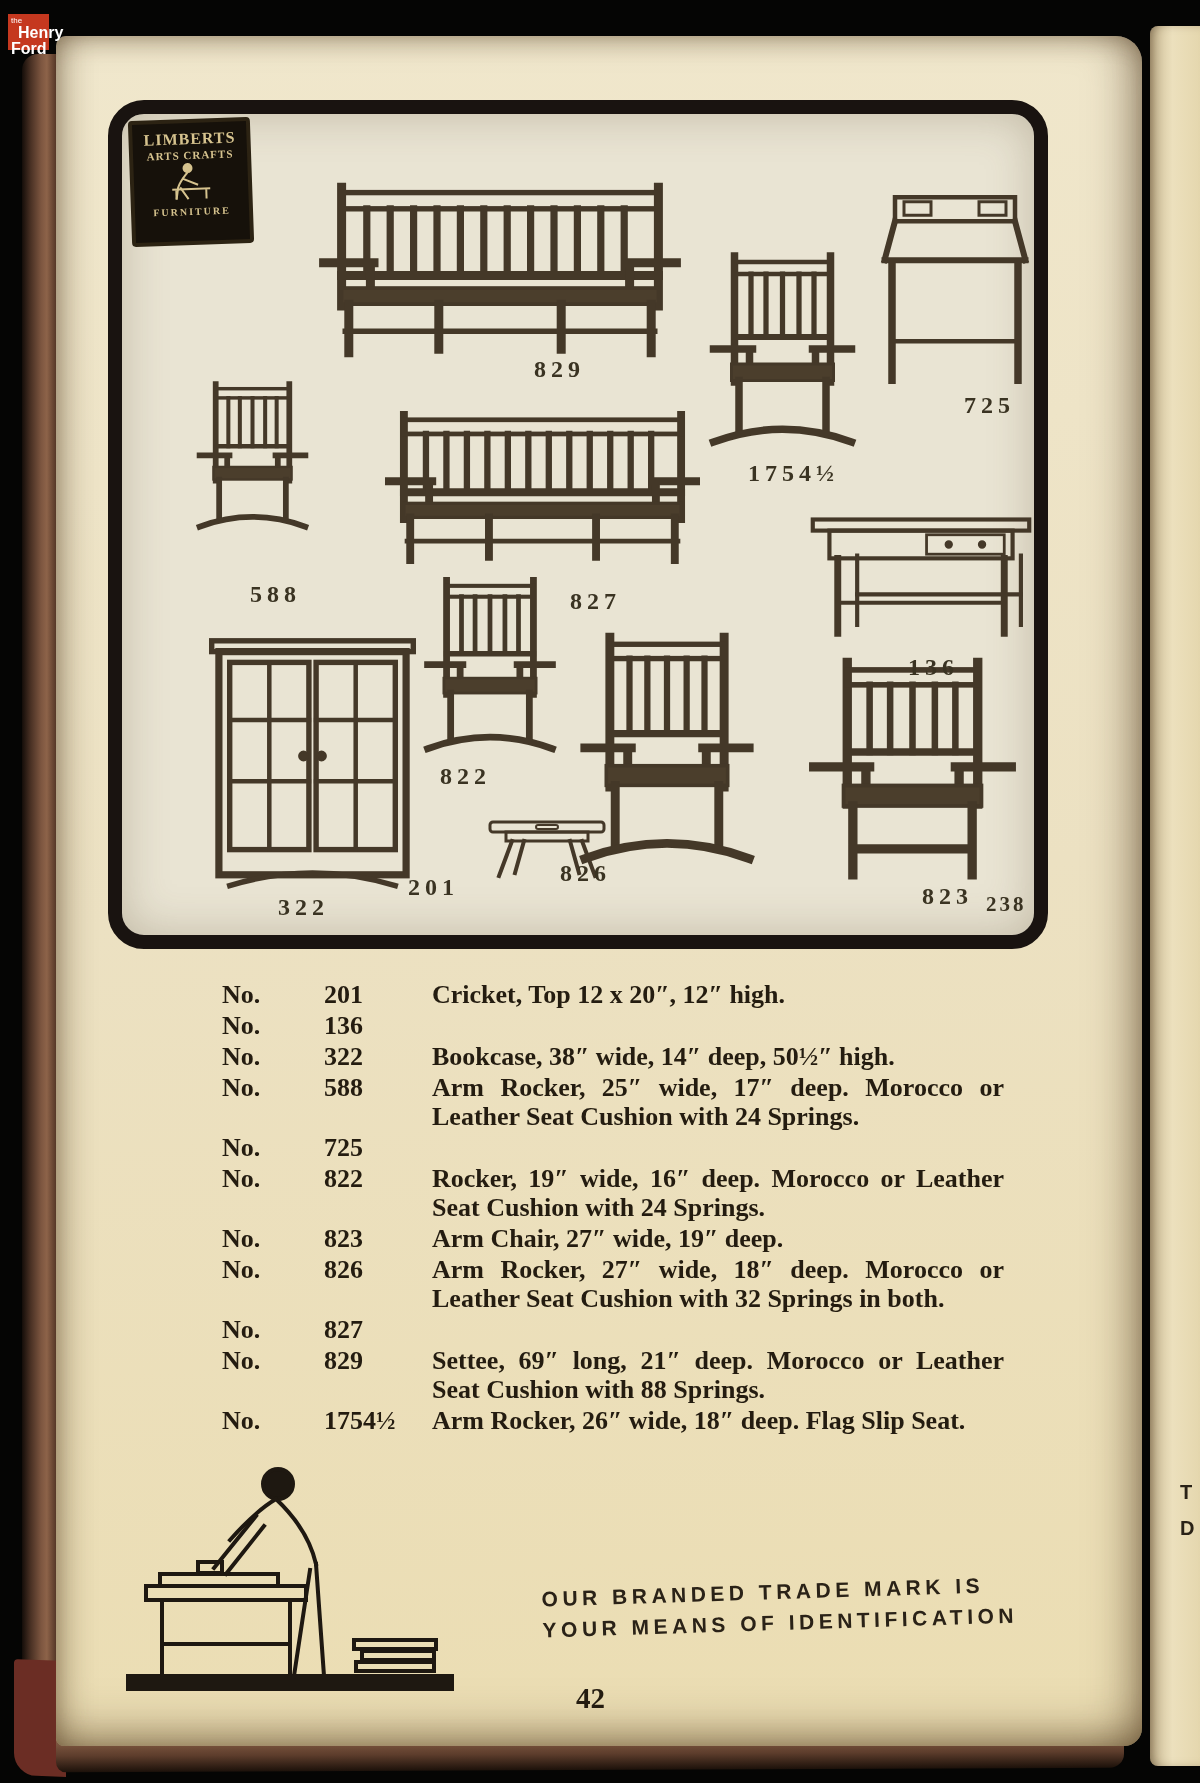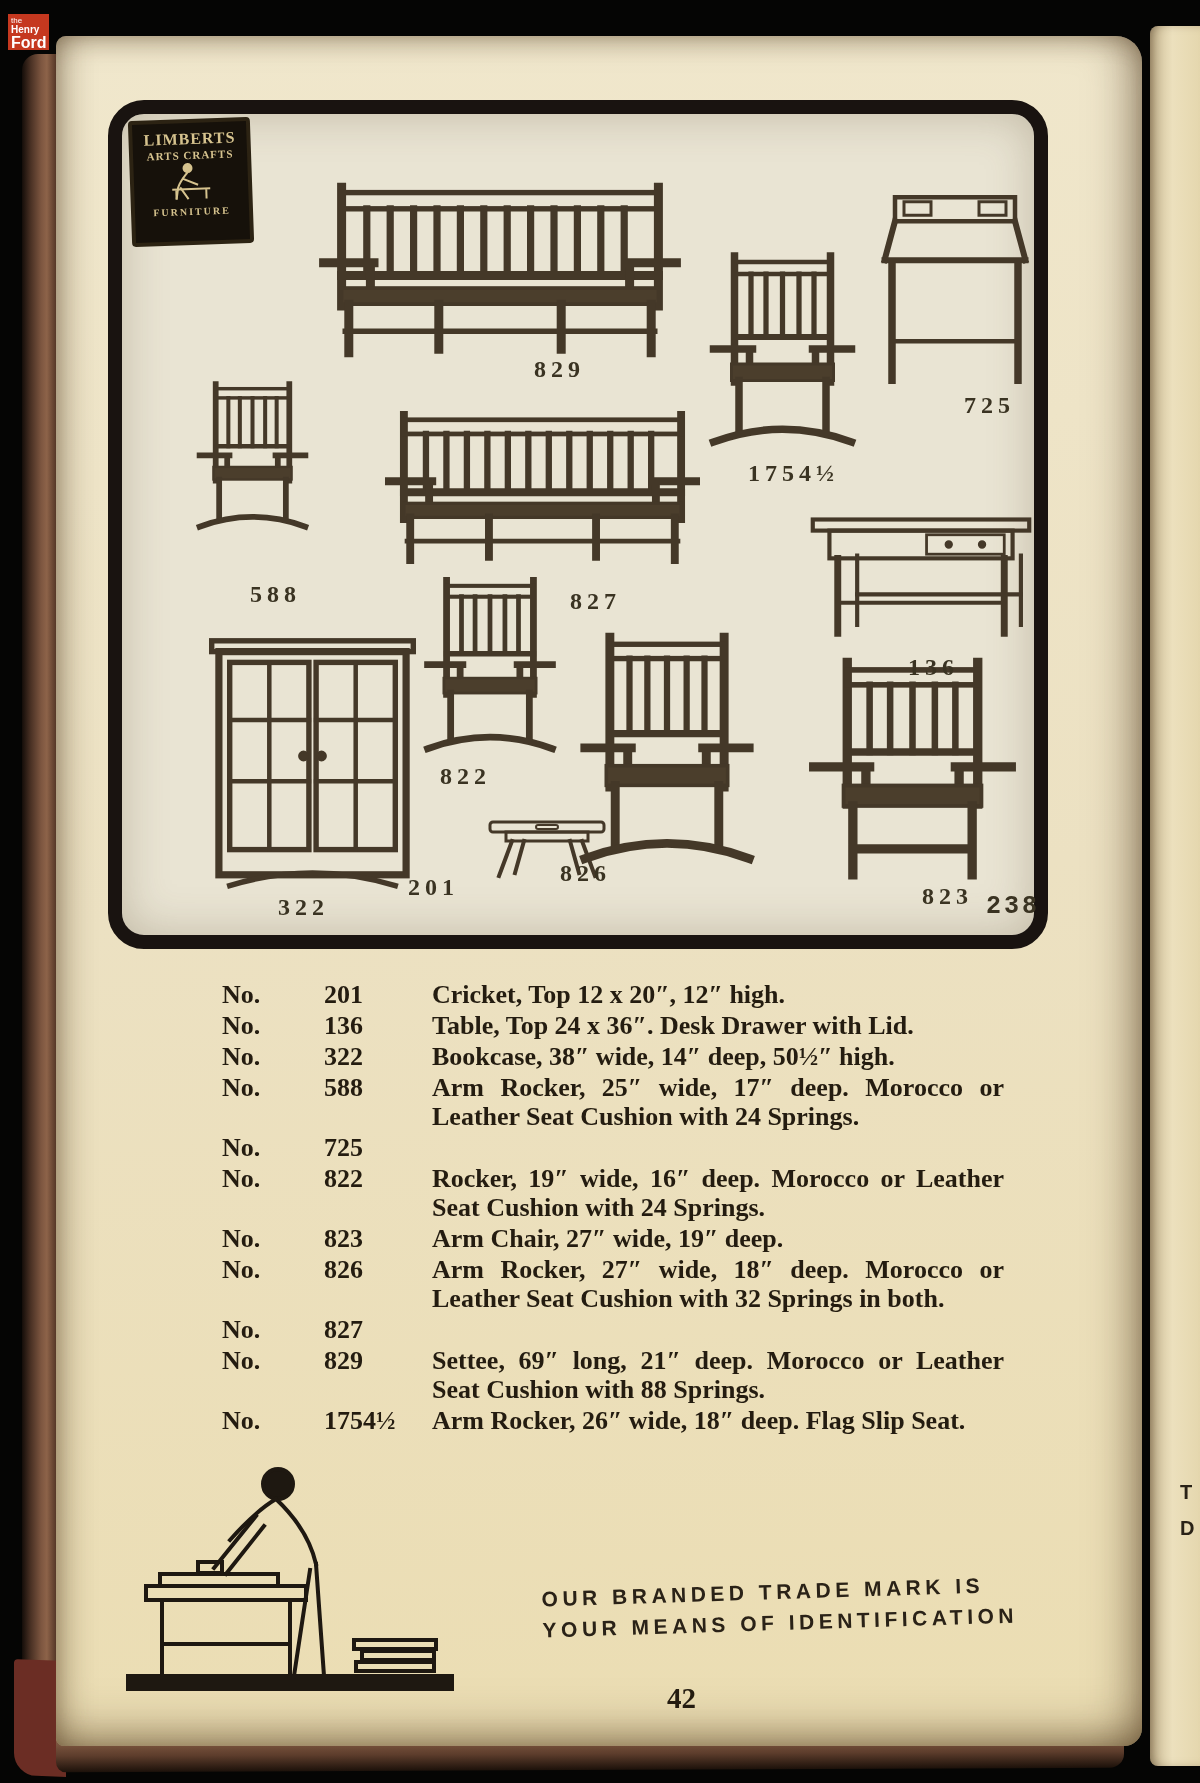--- a/index.html
+++ b/index.html
@@ -4,21 +4,21 @@
 <style>
   html,body{margin:0;padding:0;}
   body{width:1200px;height:1783px;background:#050504;position:relative;overflow:hidden;
        font-family:"Liberation Serif",serif;}
 
   
   .hf-badge{position:absolute;left:8px;top:14px;width:41px;height:36px;background:#c5381f;
             color:#fff;font-family:"Liberation Sans",sans-serif;line-height:1;padding:3px 0 0 3px;
             box-sizing:border-box;z-index:50;}
   .hf-the{display:block;font-size:8px;}
-  .hf-henry{display:block;font-size:10px;font-weight:bold;}
+  .hf-henry{display:block;font-size:16px;font-weight:bold;margin-left:7px;}
   .hf-ford{display:block;font-size:16px;font-weight:bold;}
 
   
   .stack-left{position:absolute;left:22px;top:54px;width:40px;height:1712px;
       background:linear-gradient(90deg,#140d09 0%,#4a3124 22%,#7d5640 48%,#8d6349 62%,#5d3d2c 82%,#2b1a11 100%);
       border-radius:16px 0 0 12px;}
   .cover-corner{position:absolute;left:14px;top:1660px;width:52px;height:116px;background:#6b2d24;
       border-radius:4px 0 0 22px;transform:skewY(2deg);}
   .stack-bottom{position:absolute;left:56px;top:1734px;width:1068px;height:36px;
       background:linear-gradient(180deg,#8d6349 0%,#5d3d2c 55%,#1c110a 100%);
@@ -47,21 +47,21 @@
       box-shadow:inset 0 0 46px rgba(95,75,45,.28);}
   .furniture-svg{position:absolute;left:0;top:0;width:912px;height:821px;}
 
   .plate-label{position:absolute;font-family:"Liberation Serif",serif;font-size:24px;
       letter-spacing:5px;color:#3a3322;font-weight:600;white-space:nowrap;}
   .lbl-829{left:412px;top:242px;} .lbl-725{left:842px;top:278px;}
   .lbl-1754{left:626px;top:346px;} .lbl-588{left:128px;top:467px;}
   .lbl-827{left:448px;top:474px;} .lbl-136{left:786px;top:540px;}
   .lbl-822{left:318px;top:649px;} .lbl-201{left:286px;top:760px;}
   .lbl-322{left:156px;top:780px;} .lbl-826{left:438px;top:746px;}
-  .lbl-823{left:800px;top:769px;} .lbl-238{left:864px;top:778px;font-size:25px;letter-spacing:3px;font-family:Liberation Mono, monospace;}
+  .lbl-823{left:800px;top:769px;} .lbl-238{left:864px;top:778px;font-size:21px;letter-spacing:3px;}
 
   .limbert-badge{position:absolute;left:8px;top:5px;width:122px;height:126px;box-sizing:border-box;
       background:#16110a;border:4px solid #2c2313;border-radius:4px;transform:rotate(-2deg);
       color:#d6c38e;text-align:center;padding-top:7px;}
   .lb-1{font-size:16px;font-weight:bold;letter-spacing:1px;}
   .lb-2{font-size:11px;font-weight:bold;letter-spacing:1px;margin-top:1px;}
   .lb-3{font-size:10px;font-weight:bold;letter-spacing:2px;margin-top:1px;}
 
   
   .list{position:absolute;left:166px;top:944px;width:760px;font-family:"Liberation Serif",serif;
@@ -69,21 +69,21 @@
   .row{display:flex;align-items:flex-start;margin-bottom:2px;gap:46px;}
   .c-no{width:56px;flex:none;}
   .c-num{width:62px;flex:none;white-space:nowrap;}
   .c-desc{width:572px;flex:none;text-align:justify;text-align-last:left;}
 
   
   .craftsman{position:absolute;left:70px;top:1408px;}
   .tagline{position:absolute;left:486px;top:1540px;transform:rotate(-1.8deg);
       font-family:"Liberation Sans",sans-serif;font-weight:bold;font-size:21px;
       letter-spacing:4.5px;color:#2a2217;line-height:31px;white-space:nowrap;}
-  .page-num{position:absolute;left:520px;top:1646px;width:120px;text-align:right;
+  .page-num{position:absolute;left:520px;top:1646px;width:120px;text-align:left;
       font-family:"Liberation Serif",serif;font-weight:bold;font-size:29px;color:#241c10;}
 </style>
 </head>
 <body>
 
 <div class="photo">
 
   <div class="hf-badge">
     <span class="hf-the">the</span>
     <span class="hf-henry">Henry</span>
@@ -215,21 +215,20 @@
 
     <div class="list">
       <div class="row">
         <span class="c-no">No.</span>
         <span class="c-num">201</span>
         <span class="c-desc">Cricket, Top 12 x 20″, 12″ high.</span>
       </div>
       <div class="row">
         <span class="c-no">No.</span>
         <span class="c-num">136</span>
-        <span class="c-desc">Table, Top 24 x 36″.  Desk Drawer with Lid.</span>
       </div>
       <div class="row">
         <span class="c-no">No.</span>
         <span class="c-num">322</span>
         <span class="c-desc">Bookcase, 38″ wide, 14″ deep, 50½″ high.</span>
       </div>
       <div class="row">
         <span class="c-no">No.</span>
         <span class="c-num">588</span>
         <span class="c-desc">Arm Rocker, 25″ wide, 17″ deep.  Morocco or Leather Seat Cushion with 24 Springs.</span>

